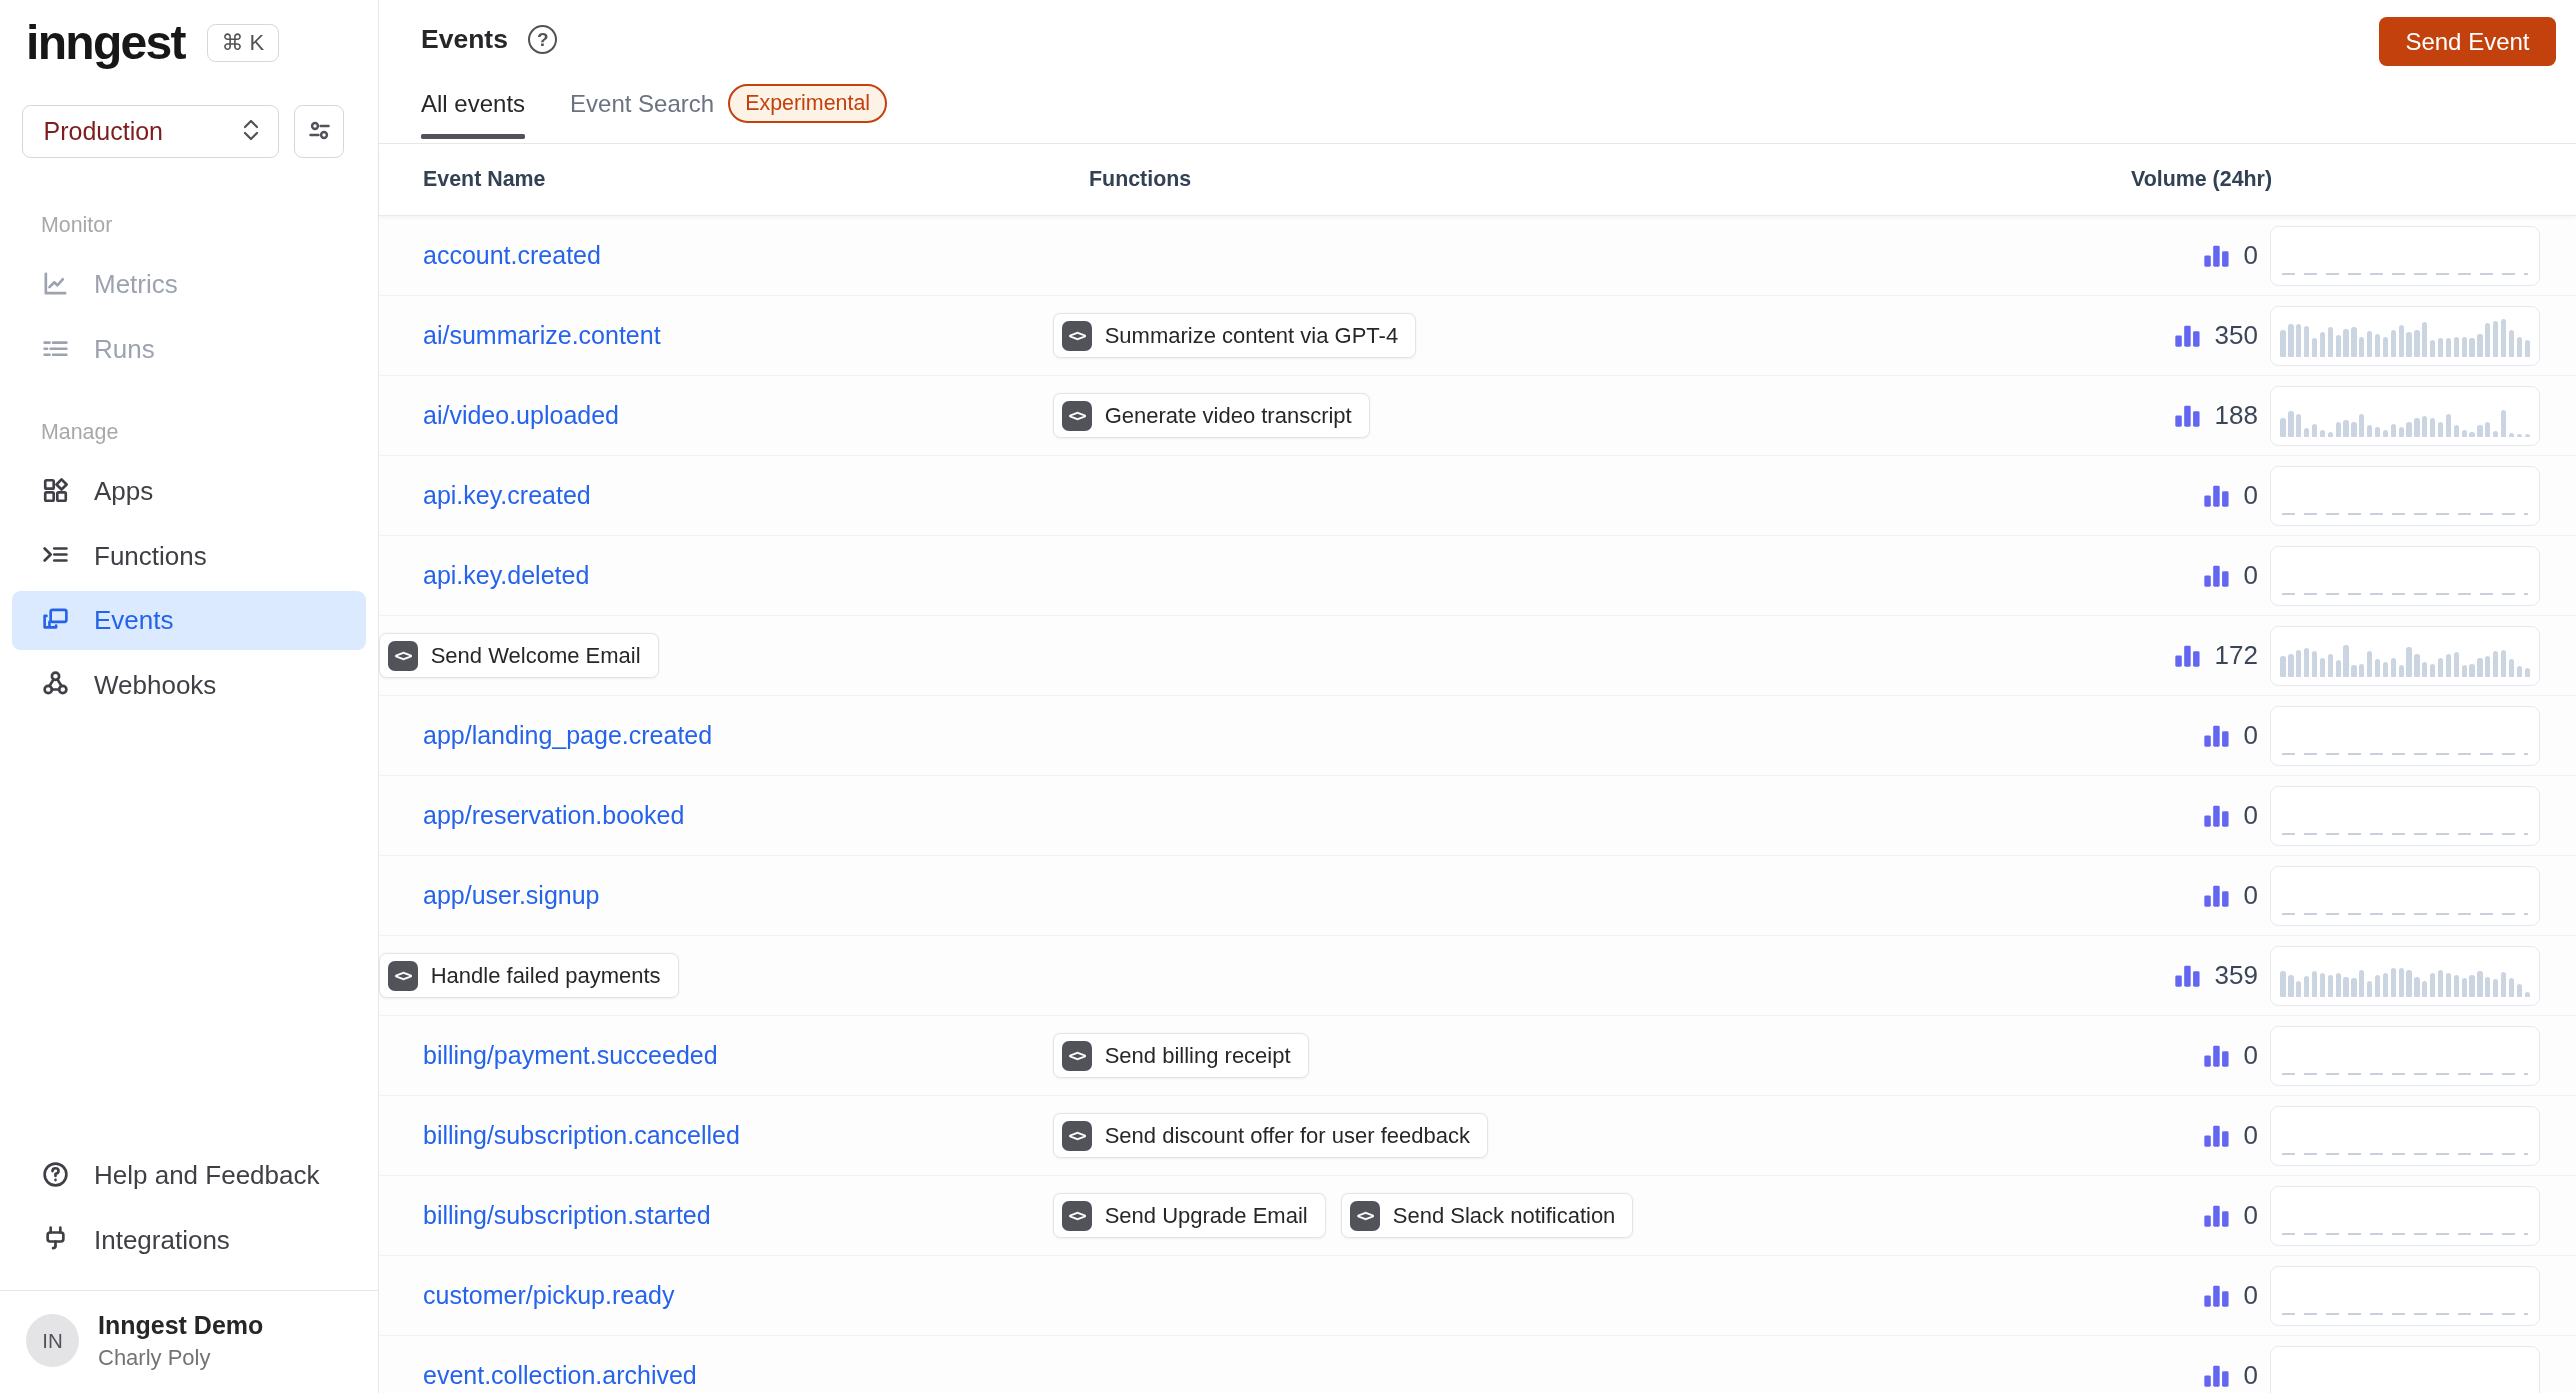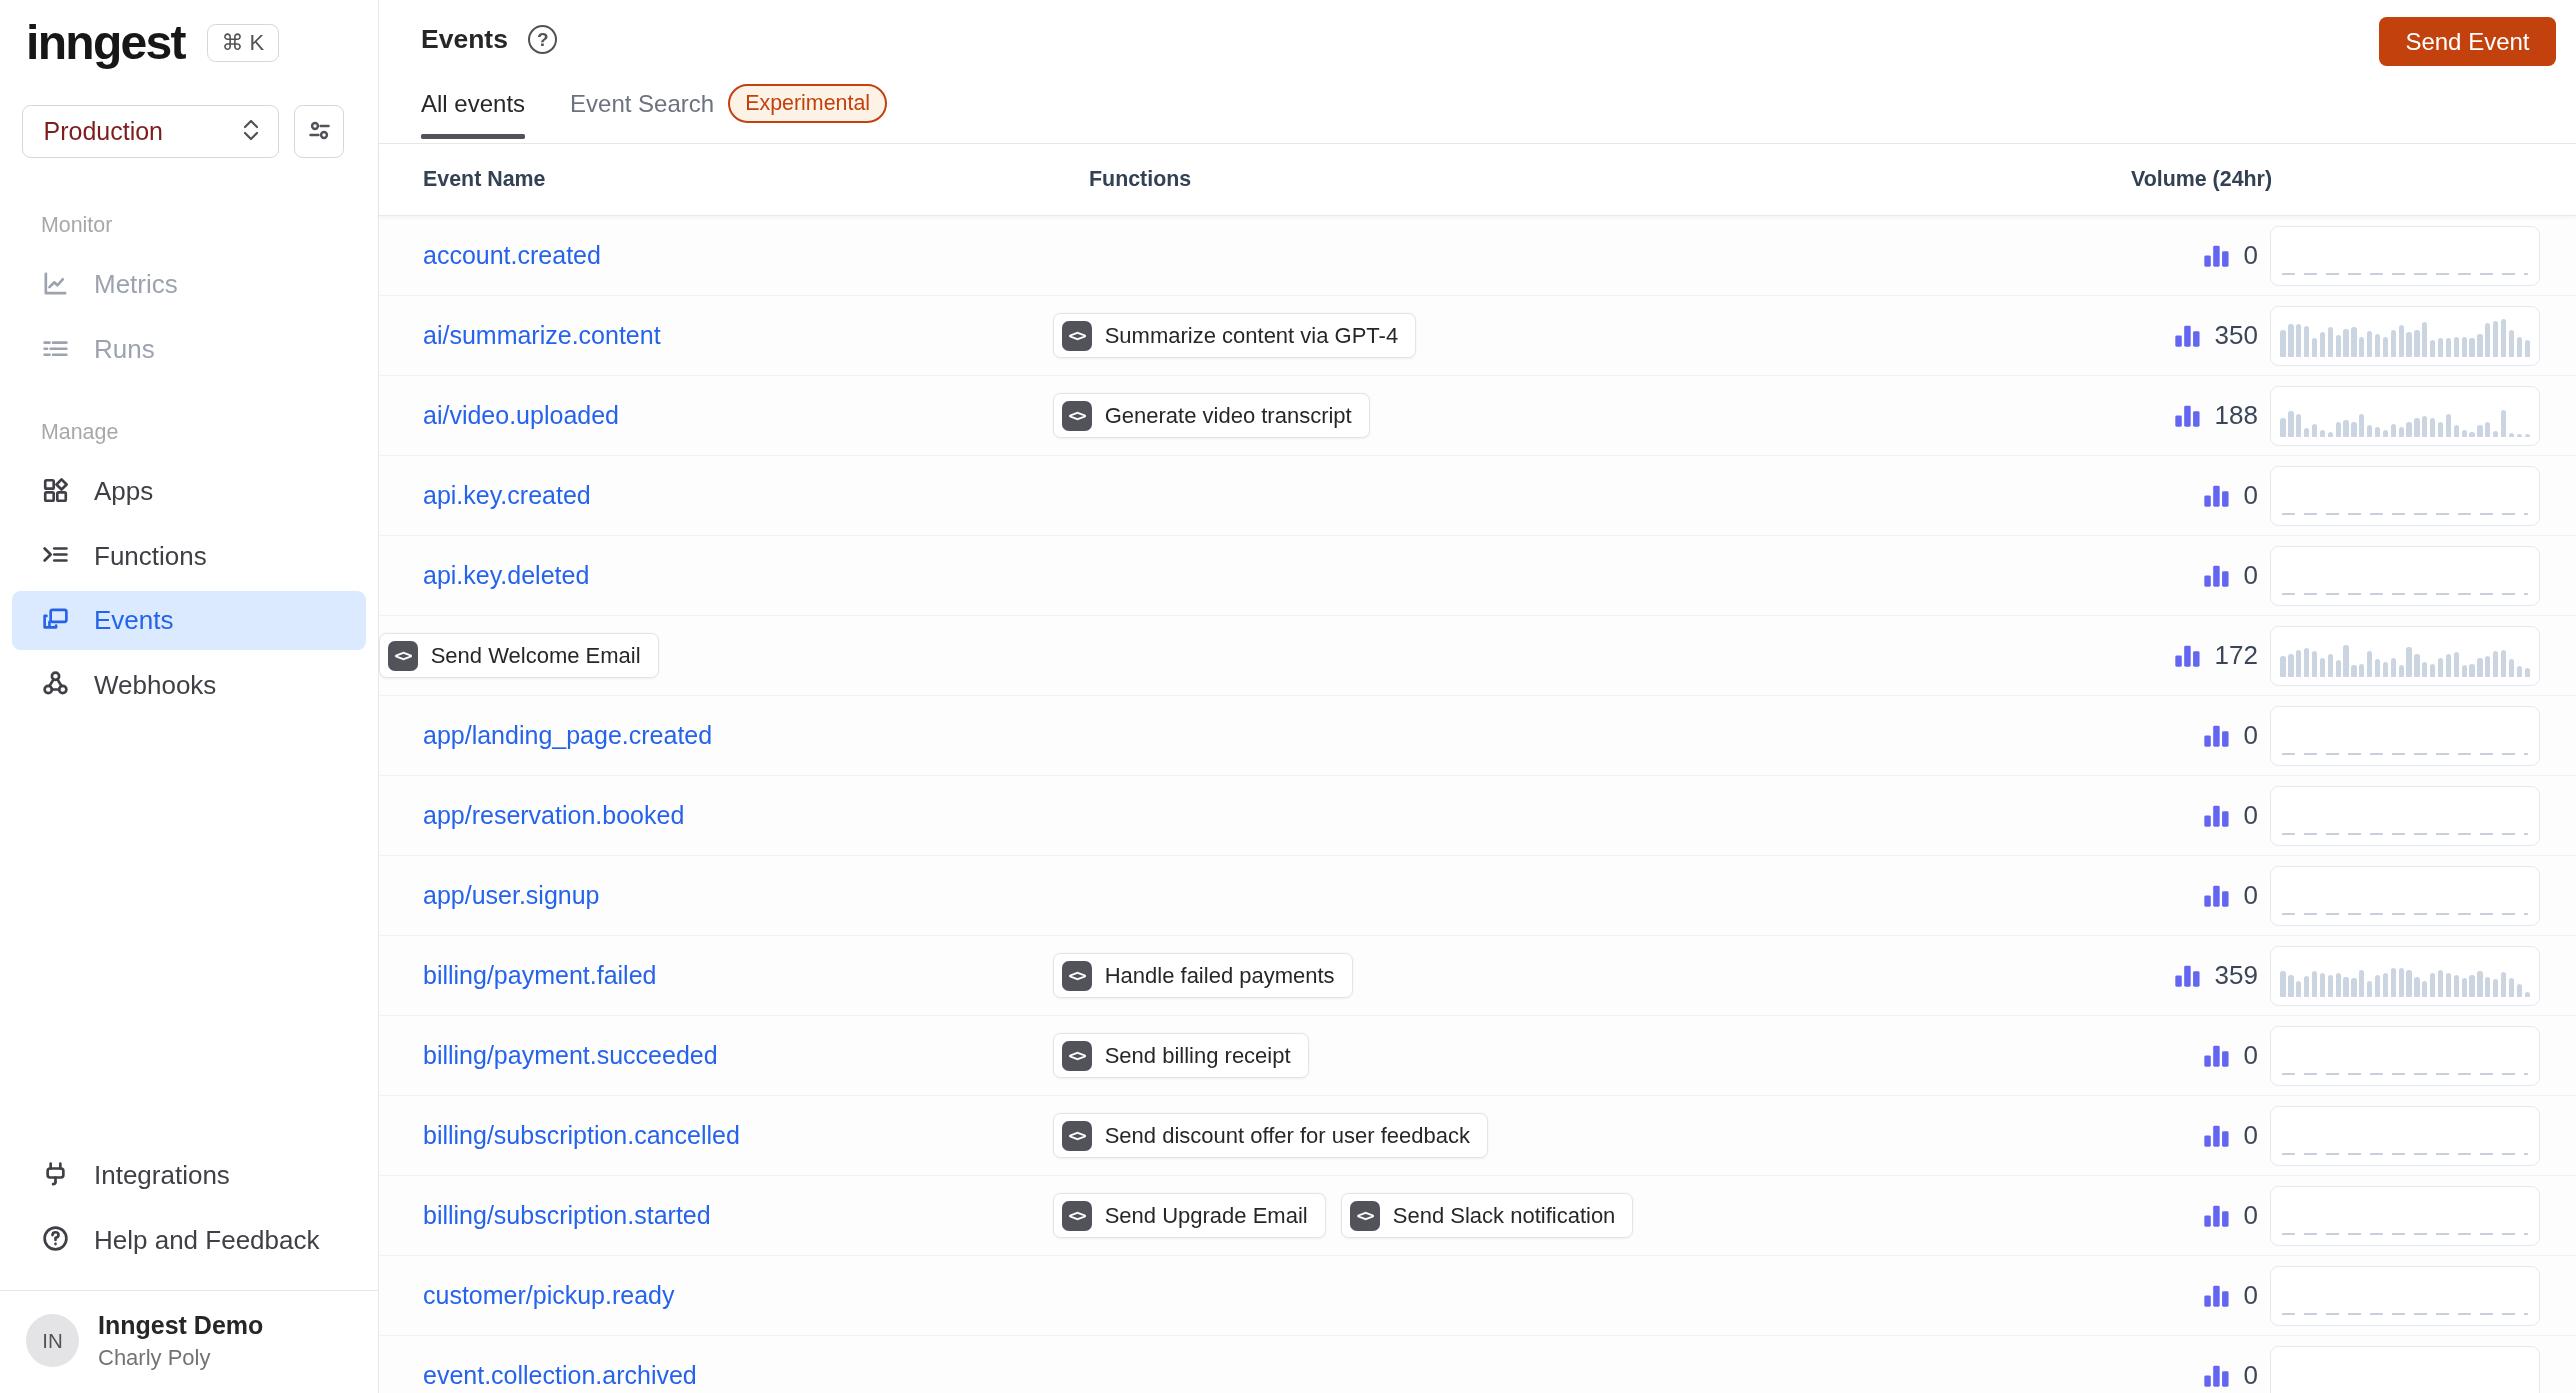--- a/index.html
+++ b/index.html
@@ -202,38 +202,38 @@
           </svg>
         </span>
         <span class="nav-label">Webhooks</span>
       </div>
     </nav>
 
     <div class="sidebar-footer">
       <div class="nav-item">
         <span>
           <svg width="29" height="29" viewBox="0 0 24 24" class="icon-stroke" style="stroke:#3f3f46">
+            <circle cx="12" cy="12" r="9"></circle>
+            <path d="M9.5 9.2 Q9.5 6.8 12 6.8 Q14.5 6.8 14.5 9 Q14.5 10.8 12 11.5 L12 13.2"></path>
+            <line x1="12" y1="16.5" x2="12" y2="16.6"></line>
+          </svg>
+        </span>
+        <span class="nav-label">Help and Feedback</span>
+      </div>
+      <div class="nav-item">
+        <span>
+          <svg width="29" height="29" viewBox="0 0 24 24" class="icon-stroke" style="stroke:#3f3f46">
             <path d="M8 3 L8 7"></path>
               <path d="M16 3 L16 7"></path>
             <rect x="5.5" y="7" width="13" height="7.5" rx="2"></rect>
             <path d="M12 14.5 L12 18"></path>
               <path d="M12 18 Q12 20 10 20"></path>
           </svg>
         </span>
         <span class="nav-label">Integrations</span>
-      </div>
-      <div class="nav-item">
-        <span>
-          <svg width="29" height="29" viewBox="0 0 24 24" class="icon-stroke" style="stroke:#3f3f46">
-            <circle cx="12" cy="12" r="9"></circle>
-            <path d="M9.5 9.2 Q9.5 6.8 12 6.8 Q14.5 6.8 14.5 9 Q14.5 10.8 12 11.5 L12 13.2"></path>
-            <line x1="12" y1="16.5" x2="12" y2="16.6"></line>
-          </svg>
-        </span>
-        <span class="nav-label">Help and Feedback</span>
       </div>
     </div>
 
     <div class="user-block">
       <div class="avatar">IN</div>
       <div>
         <div class="user-name">Inngest Demo</div>
         <div class="user-sub">Charly Poly</div>
       </div>
     </div>
@@ -524,21 +524,20 @@
                 <rect x="15.6" y="8" width="4.6" height="11" rx="1" fill="#6366f1"></rect>
               </svg>
               <span class="vol-count">0</span>
             </div>
             <div class="spark-box">
               <div class="spark-zero"></div>
             </div>
           </div>
         </div>
         <div class="row">
-          <div class="cell-name"><a class="event-link">billing/payment.failed</a></div>
           <div class="cell-funcs">
             <div class="fn-badge">
               <span class="fn-ic">&lt;&gt;</span>
               <span class="fn-label">Handle failed payments</span>
             </div>
           </div>
           <div class="cell-vol">
             <div class="vol-group">
               <svg width="34" height="31" viewBox="0 0 24 22">
                 <rect x="3" y="11" width="4.6" height="8" rx="1" fill="#6366f1"></rect>

